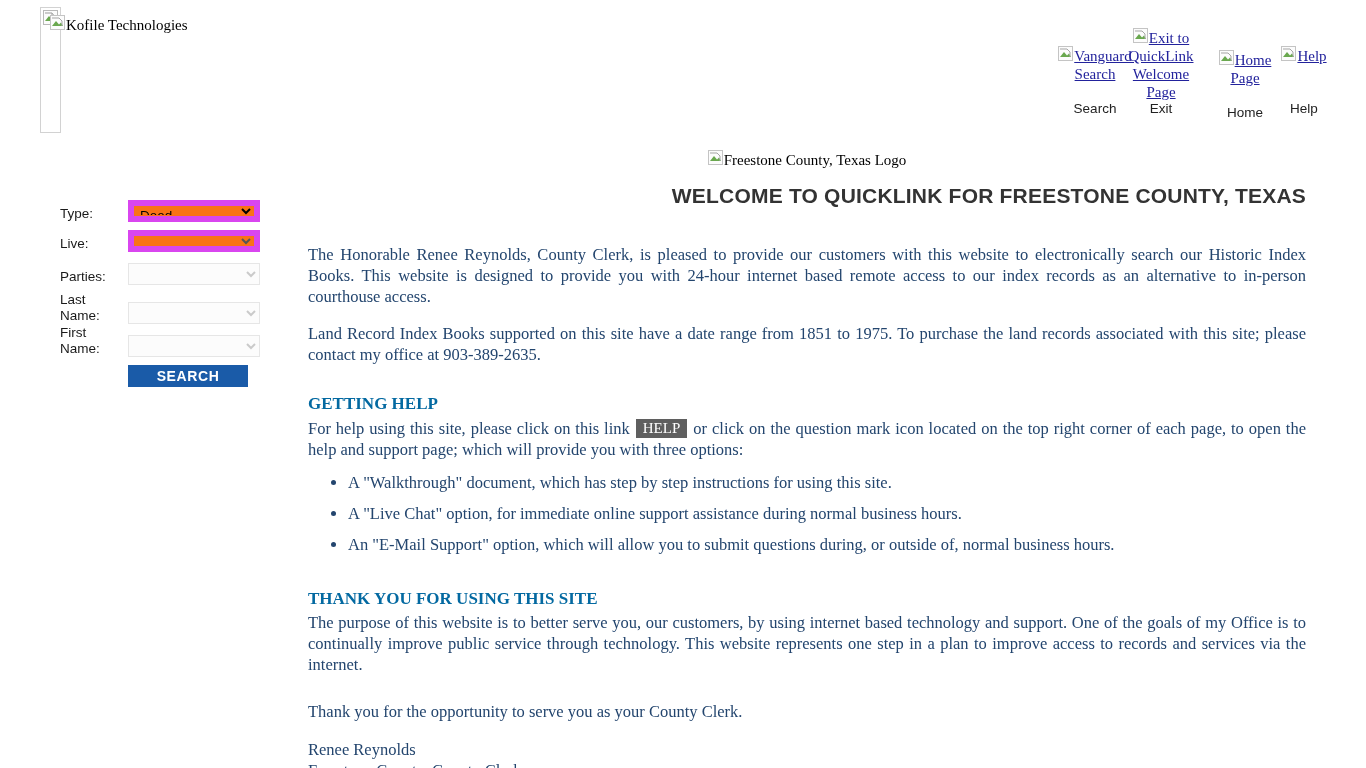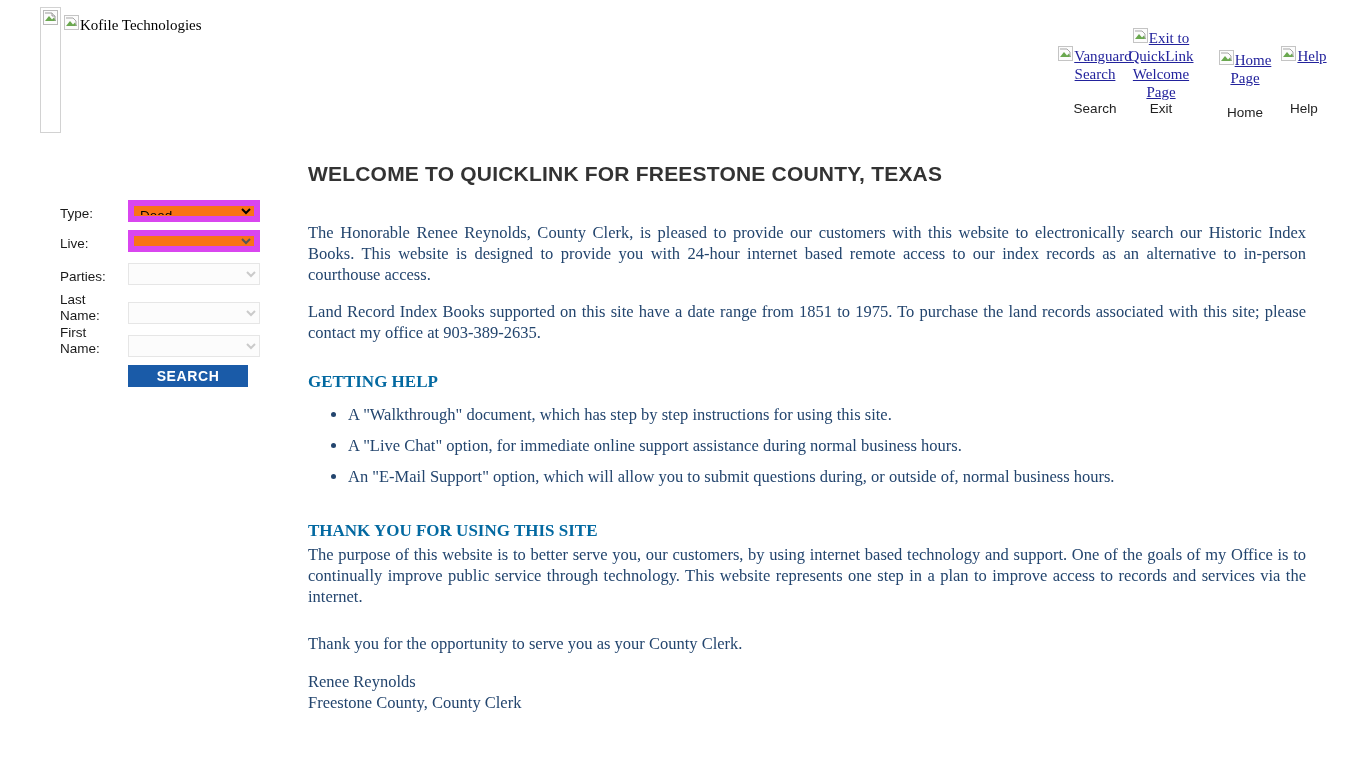--- a/index.html
+++ b/index.html
@@ -38,21 +38,21 @@
     position: absolute;
     left: 40px; top: 7px;
     width: 21px; height: 126px;
     border: 1px solid #d2d2d2;
     background: #fff;
   }
   #left-banner-box .brokenimg { position: absolute; left: 2px; top: 2px; }
 
   #kofile-logo {
     position: absolute;
-    left: 64px; top: 15px;
+    left: 50px; top: 15px;
     white-space: nowrap;
   }
   #kofile-logo .bi-alt { color: #000; }
 
   
   #topnav {
     position: absolute;
     top: 28px; right: 58px;
     height: 95px;
     width: 260px;
@@ -152,21 +152,21 @@
     position: absolute;
     left: 308px; top: 150px;
     width: 998px;
   }
   #logo-line {
     text-align: center;
     height: 22px;
     white-space: nowrap;
   }
   #page-title {
-    text-align: left;
+    text-align: right;
     font-family: "Liberation Sans", sans-serif;
     font-size: 21px;
     font-weight: bold;
     color: #333333;
     margin: 12px 0 0 0;
     letter-spacing: 0.2px;
   }
   .body-text {
     color: #23456e;
     font-family: "Liberation Serif", "DejaVu Serif", serif;
@@ -336,29 +336,39 @@
     </select>
   </div>
 
   <div id="searchbtn-wrap">
     <button id="search-button">SEARCH</button>
   </div>
 </div>
 
 <div id="content">
 
+  <div id="logo-line">
+    <span class="brokenimg">
+      <svg width="15" height="15" viewBox="0 0 15 15">
+        <rect x="0.5" y="0.5" width="14" height="14" fill="#fcfcfc" stroke="#c4c4c4"></rect>
+        <path d="M2 11 L6 6 L9 9.5 L11 7.5 L13 11 Z" fill="#6aa84f"></path>
+        <path d="M2 3 H9 L12 6 V11" fill="none" stroke="#a5a5a5" stroke-width="1"></path>
+      </svg>
+    </span><span class="bi-alt">Freestone County, Texas Logo</span>
+  </div>
 
   <h1 id="page-title">WELCOME TO QUICKLINK FOR FREESTONE COUNTY, TEXAS</h1>
 
   <p class="body-text" id="para1">The Honorable Renee Reynolds, County Clerk, is pleased to provide our customers with this website to electronically search our Historic Index Books. This website is designed to provide you with 24-hour internet based remote access to our index records as an alternative to in-person courthouse access.</p>
 
   <p class="body-text" id="para2">Land Record Index Books supported on this site have a date range from 1851 to 1975. To purchase the land records associated with this site; please contact my office at 903-389-2635.</p>
 
   <h2 class="section-head" id="getting-help-head">GETTING HELP</h2>
 
+  <p class="body-text" id="help-para"><span>For help using this site, please click on this link</span><span id="help-badge">HELP</span><span>or click on the question mark icon located on the top right corner of each page, to open the help and support page; which will provide you with three options:</span></p>
 
   <ul id="help-list">
     <li>A "Walkthrough" document, which has step by step instructions for using this site.</li>
     <li>A "Live Chat" option, for immediate online support assistance during normal business hours.</li>
     <li>An "E-Mail Support" option, which will allow you to submit questions during, or outside of, normal business hours.</li>
   </ul>
 
   <h2 class="section-head" id="thanks-head">THANK YOU FOR USING THIS SITE</h2>
 
   <p class="body-text" id="thanks-para">The purpose of this website is to better serve you, our customers, by using internet based technology and support. One of the goals of my Office is to continually improve public service through technology. This website represents one step in a plan to improve access to records and services via the internet.</p>

